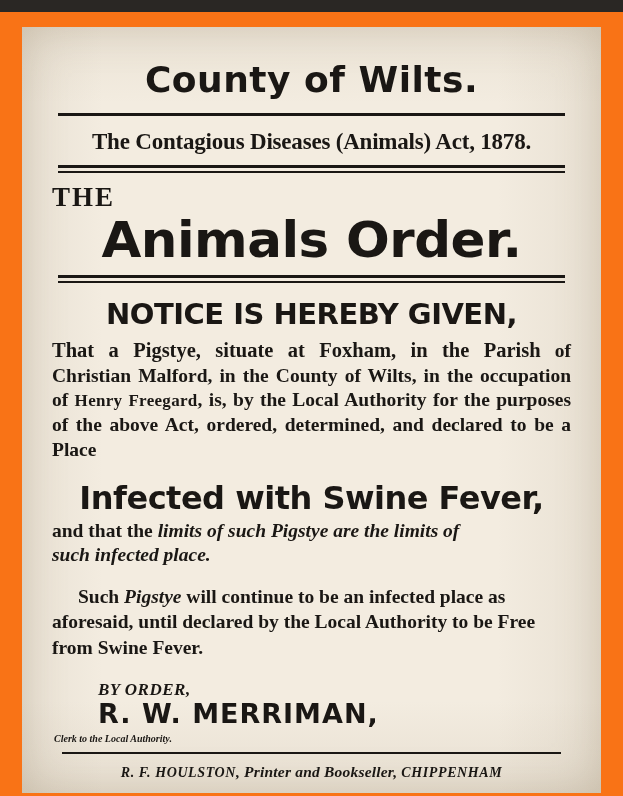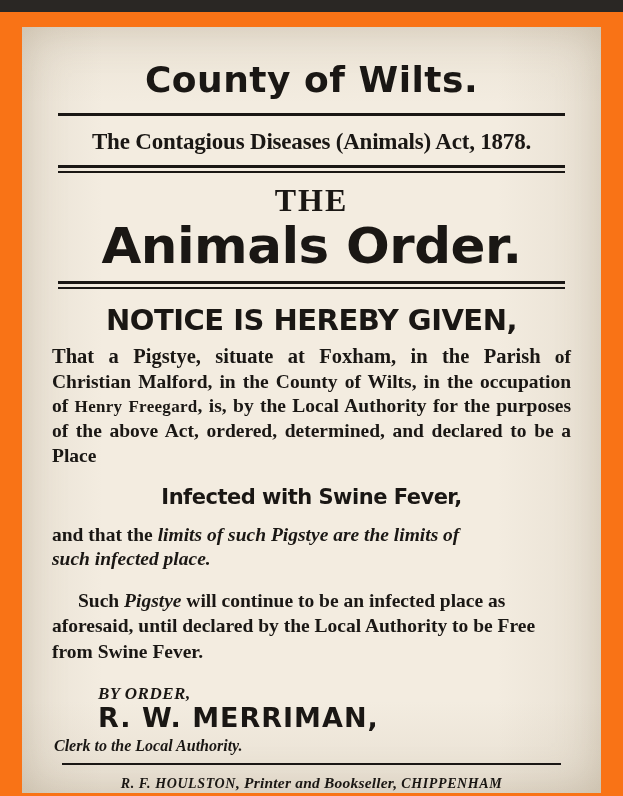--- a/index.html
+++ b/index.html
@@ -68,24 +68,24 @@
   .act-line {
     text-align: center;
     font-family: "Liberation Serif", serif;
     font-weight: bold;
     font-size: 23px;
     letter-spacing: -0.2px;
     margin: 13px 0 0 0;
     white-space: nowrap;
   }
   .the-word {
-    text-align: center;
-    font-family: "Liberation Serif", serif;
-    font-weight: bold;
-    font-size: 32px;
+    text-align: left;
+    font-family: "Liberation Serif", serif;
+    font-weight: bold;
+    font-size: 27px;
     letter-spacing: 2px;
     margin: 9px 0 0 0;
   }
   .order-title {
     text-align: center;
     font-family: "DejaVu Sans", sans-serif;
     font-weight: bold;
     font-size: 50px;
     letter-spacing: -0.5px;
     line-height: 1;
@@ -112,23 +112,23 @@
     font-size: 17px;
     letter-spacing: 0.3px;
   }
   .body-para .first-line {
     font-size: 20.5px;
   }
   .infected {
     text-align: center;
     font-family: "DejaVu Sans", sans-serif;
     font-weight: bold;
-    font-size: 21px;
+    font-size: 32px;
     letter-spacing: -0.5px;
-    margin: 16px 0 14px 0;
+    margin: 16px 0 2px 0;
   }
   .limits {
     font-family: "Liberation Serif", serif;
     font-weight: bold;
     font-size: 19.5px;
     line-height: 1.27;
     text-align: left;
     margin: 0;
   }
   .limits i { font-style: italic; }
@@ -168,21 +168,21 @@
   .place-date {
     font-family: "Liberation Serif", serif;
     font-weight: bold;
     font-style: italic;
     font-size: 17px;
   }
   .clerk {
     font-family: "Liberation Serif", serif;
     font-weight: bold;
     font-style: italic;
-    font-size: 16px;
+    font-size: 10px;
     padding-right: 4px;
   }
   .printer {
     text-align: center;
     font-family: "Liberation Serif", serif;
     font-weight: bold;
     font-size: 15.5px;
     letter-spacing: 0.2px;
     margin: 9px 0 0 0;
     font-style: italic;

